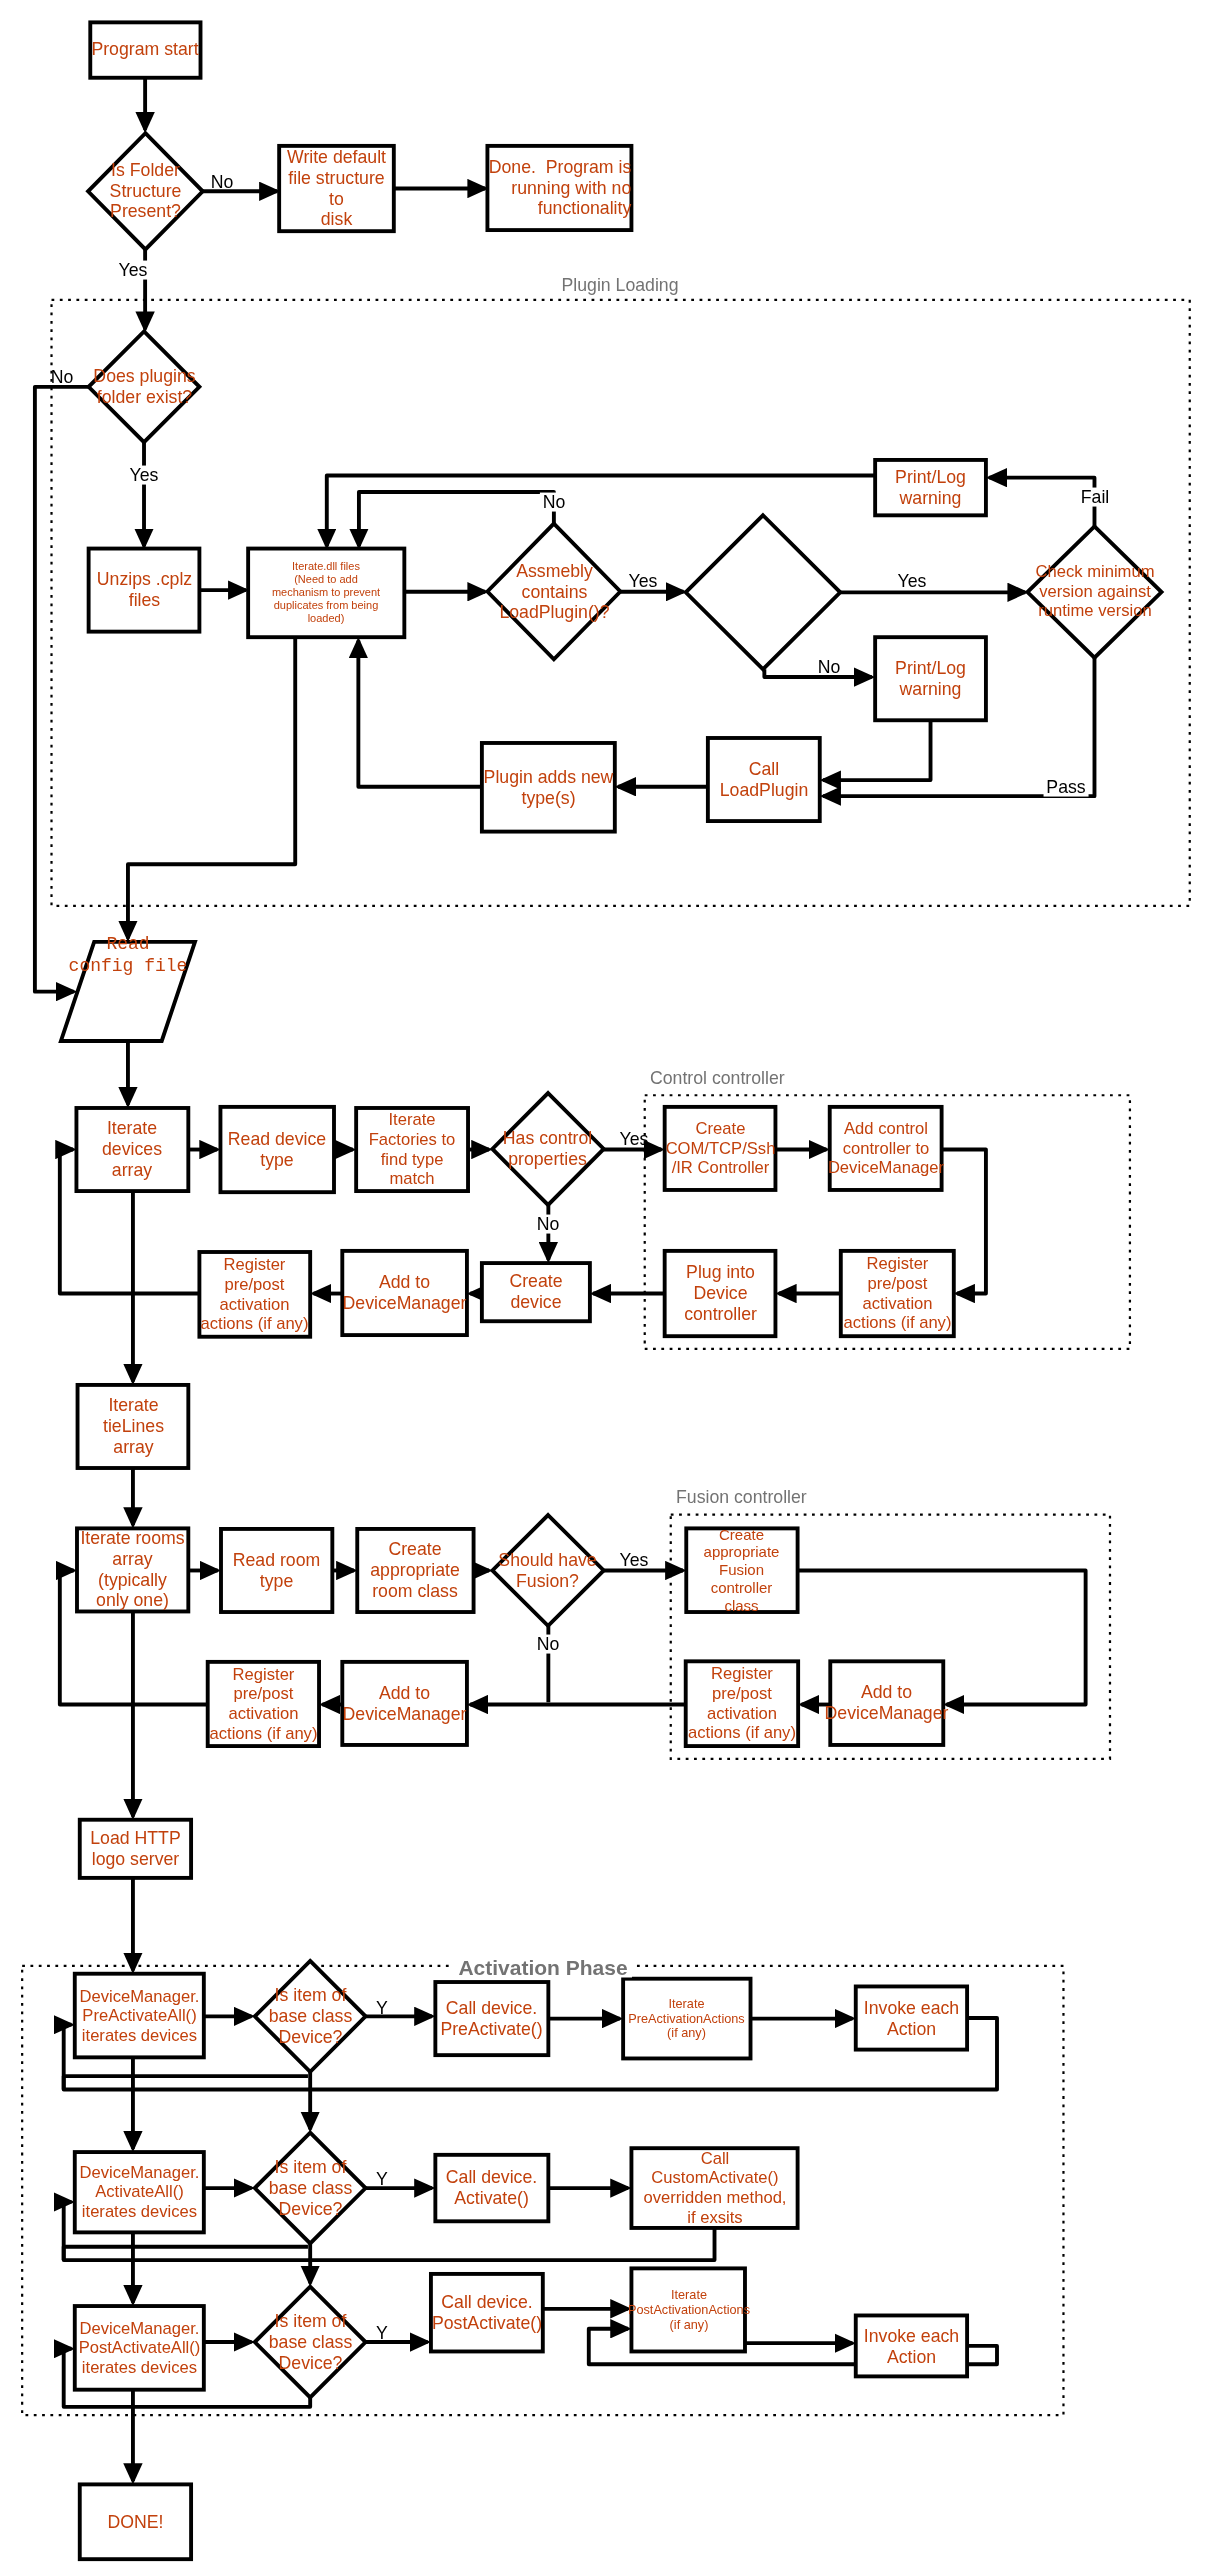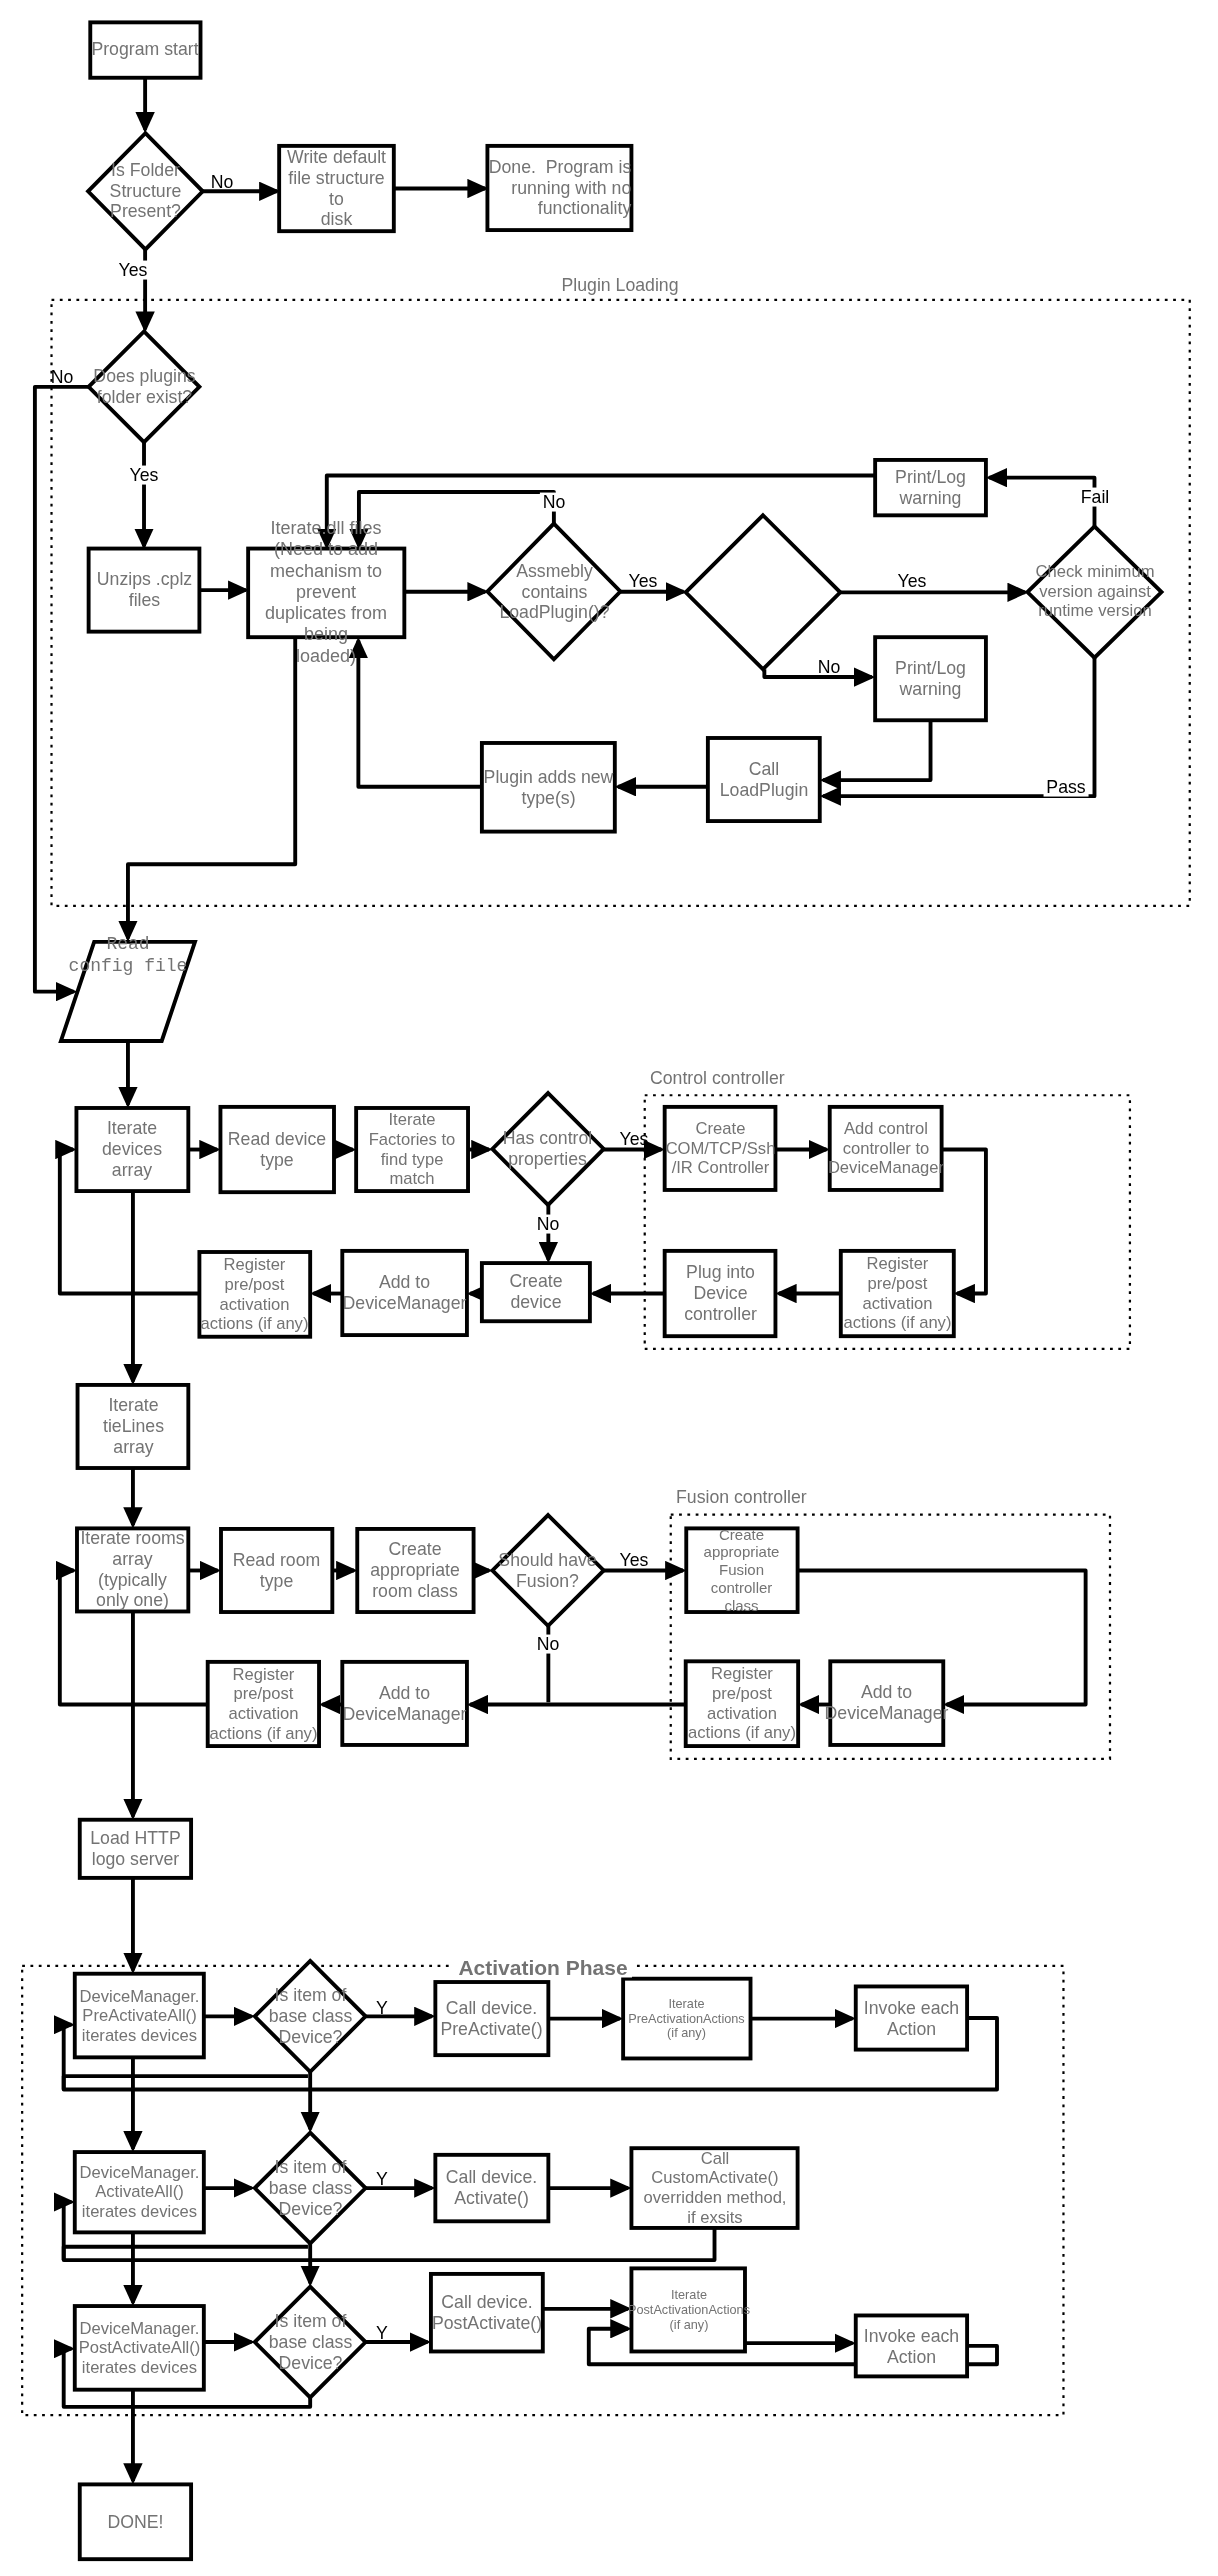--- a/index.html
+++ b/index.html
@@ -1,19 +1,19 @@
 <!DOCTYPE html>
 <html style="font-size:8.9px"><head>
 <meta charset="utf-8">
 <style>
   html,body{margin:0;padding:0;background:#ffffff;}
   #canvas{position:relative;background:#ffffff;font-family:"Liberation Sans",sans-serif;overflow:hidden;}
   #shapes{position:absolute;left:0;top:0;}
   .node-label{position:absolute;display:flex;align-items:center;justify-content:center;
-    text-align:center;white-space:pre-wrap;color:#737373;line-height:1.18;pointer-events:none;}
+    text-align:center;white-space:pre-wrap;color:#c2410c;line-height:1.18;pointer-events:none;}
   .edge-label{position:absolute;transform:translate(-50%,-50%);color:#000;line-height:1;
     pointer-events:none;}
   .edge-label.bg{background:#ffffff;padding:0.6px 2.8px;}
   .section-label{position:absolute;color:#737373;line-height:1;pointer-events:none;}
   .section-label.center{transform:translate(-50%,-50%);}
   .section-label.bold{font-weight:bold;background:#ffffff;padding:0 4.4px;}
 </style>
 </head>
 <body>
 
@@ -160,21 +160,21 @@
     <div class="node-label" style="left: 279px; top: 146px; width: 115px; height: 85px; font-size: 17.7px;">Write default
 file structure to
 disk</div>
     <div class="node-label" style="left: 488px; top: 146px; width: 144px; height: 84px; font-size: 17.7px; text-align: right;">Done.  Program is
 running with no
 functionality</div>
     <div class="node-label" style="left: 89px; top: 331px; width: 111px; height: 111px; font-size: 17.7px;">Does plugins
 folder exist?</div>
     <div class="node-label" style="left: 89px; top: 548px; width: 111px; height: 83px; font-size: 17.7px;">Unzips .cplz
 files</div>
-    <div class="node-label" style="left: 248px; top: 548px; width: 156px; height: 89px; font-size: 18px;">Iterate.dll files
+    <div class="node-label" style="left: 248px; top: 548px; width: 156px; height: 89px; font-size: 11px;">Iterate.dll files
 (Need to add
 mechanism to prevent
 duplicates from being
 loaded)</div>
     <div class="node-label" style="left: 488px; top: 524px; width: 133px; height: 136px; font-size: 17.7px;">Assmebly
 contains
 LoadPlugin()?</div>
     <div class="node-label" style="left: 1028px; top: 526px; width: 134px; height: 131px; font-size: 16.6px;">Check minimum
 version against
 runtime version</div>

